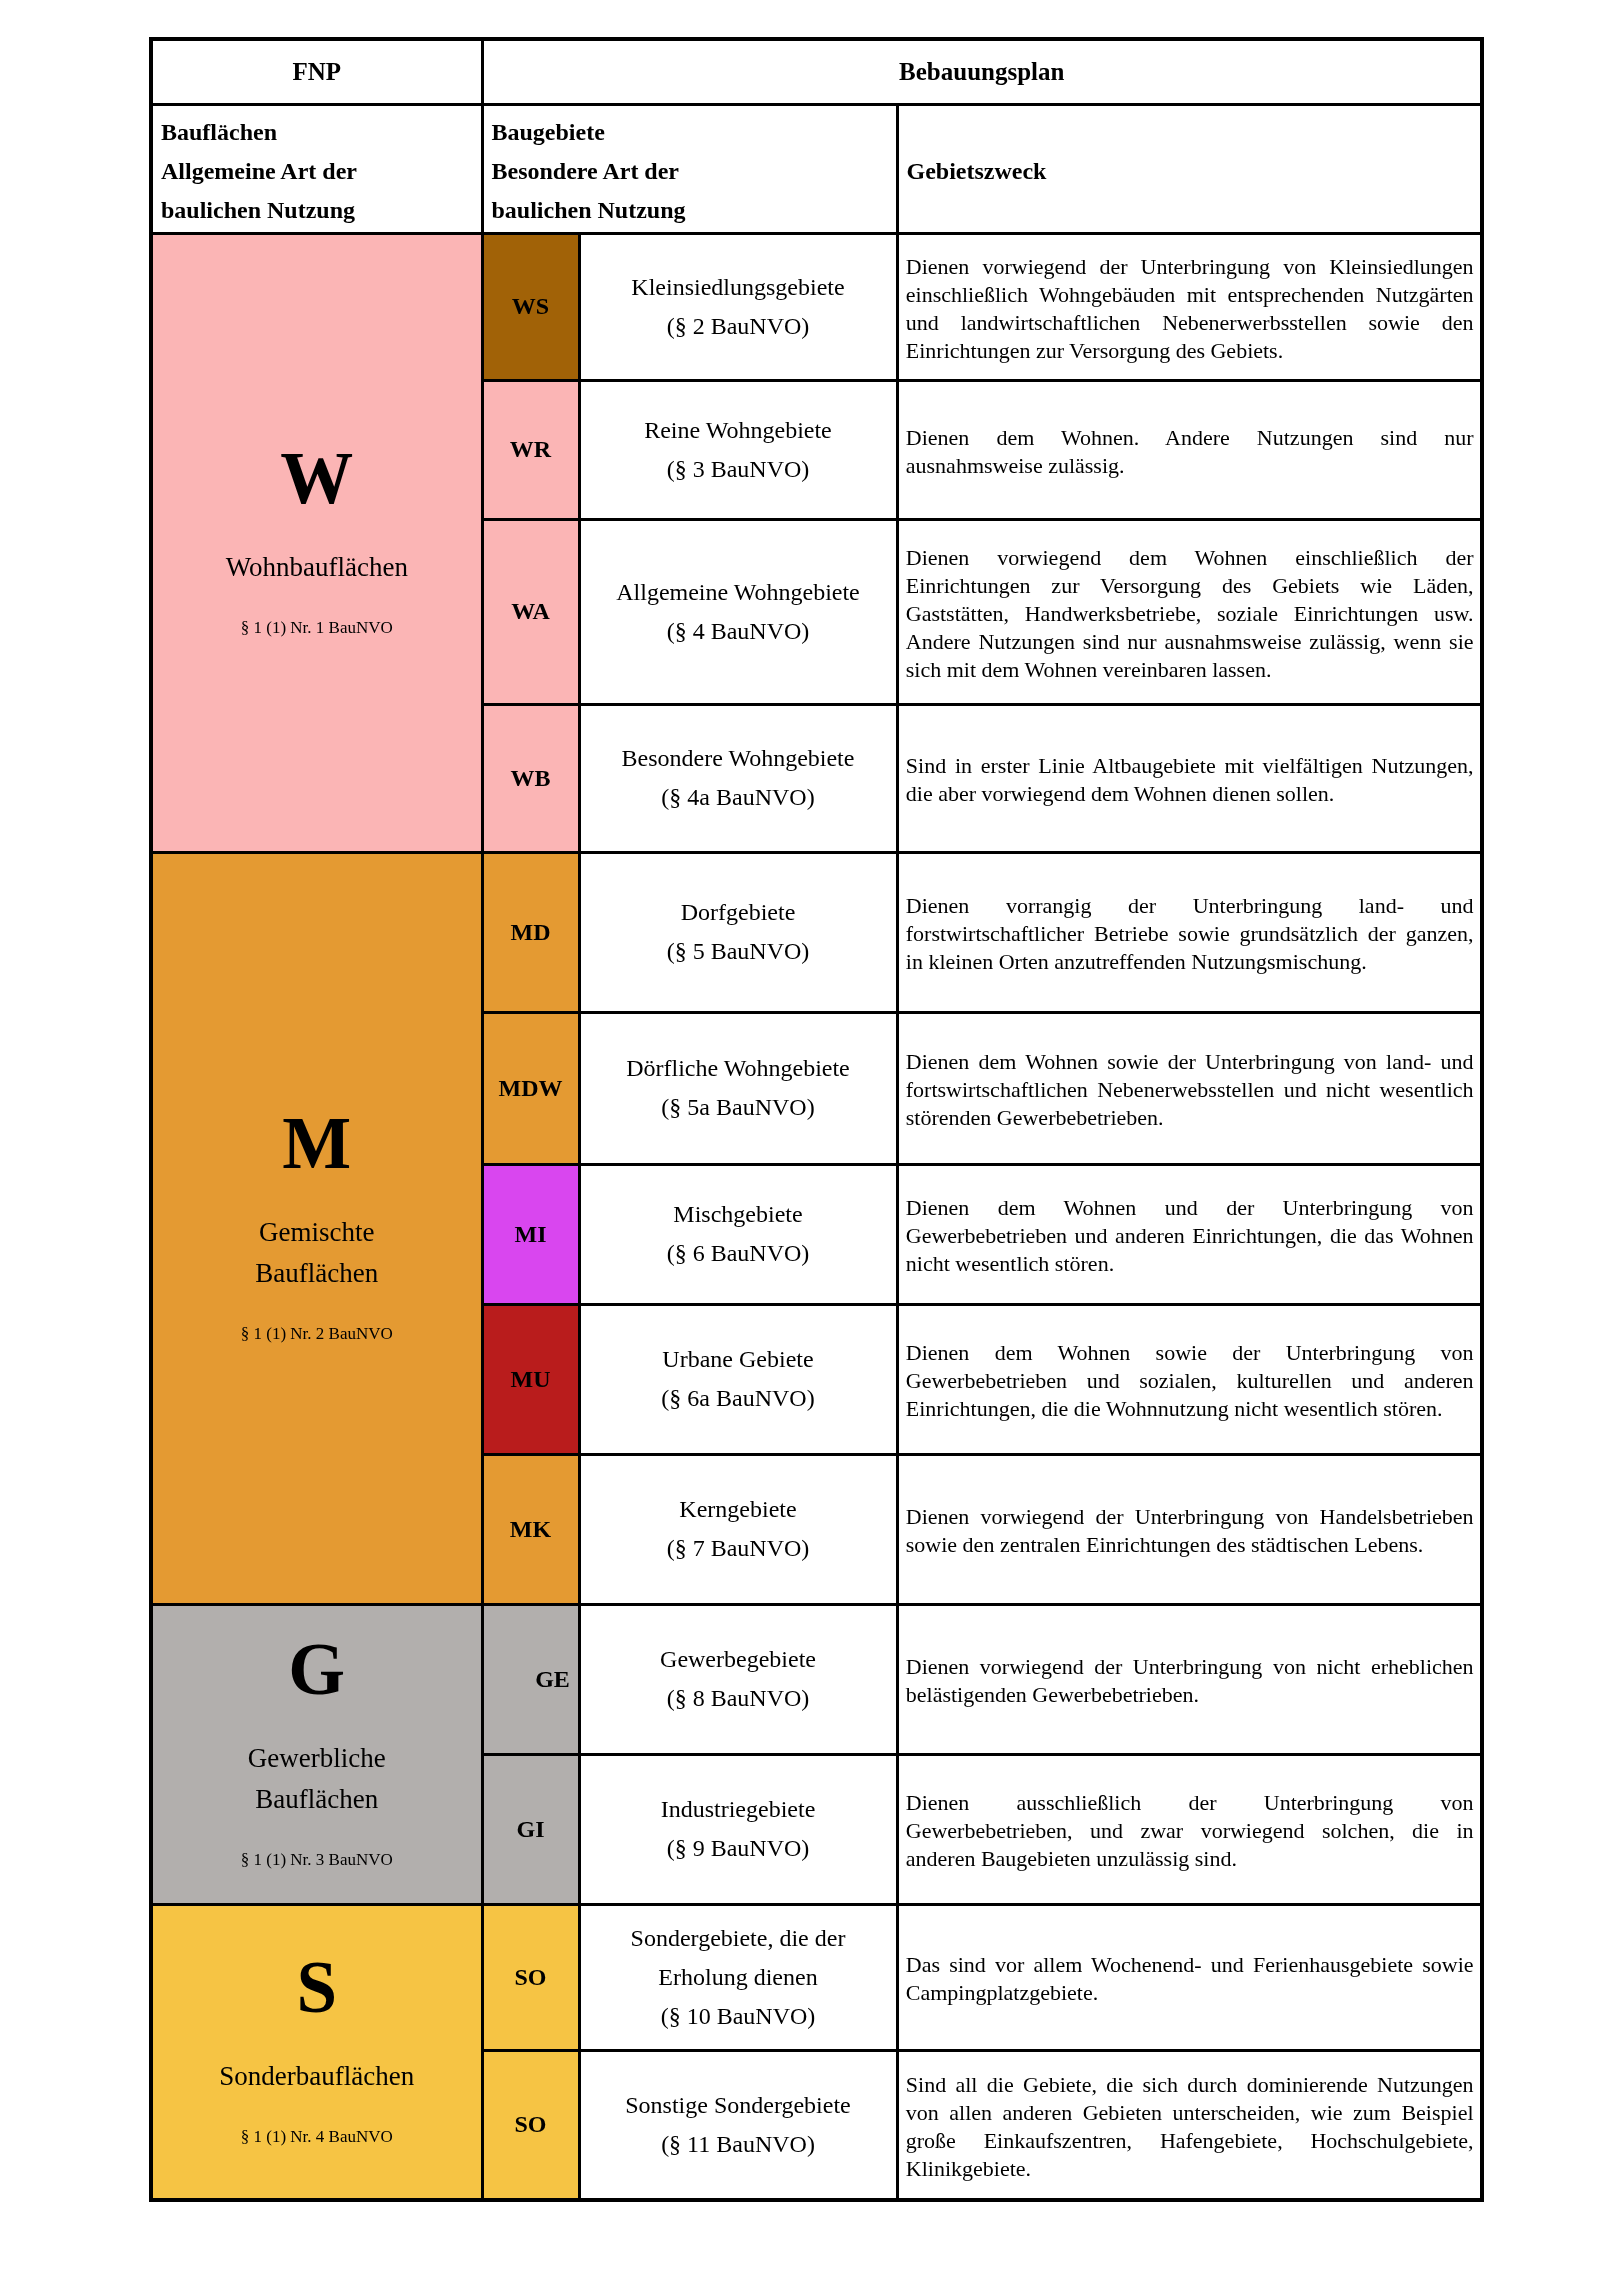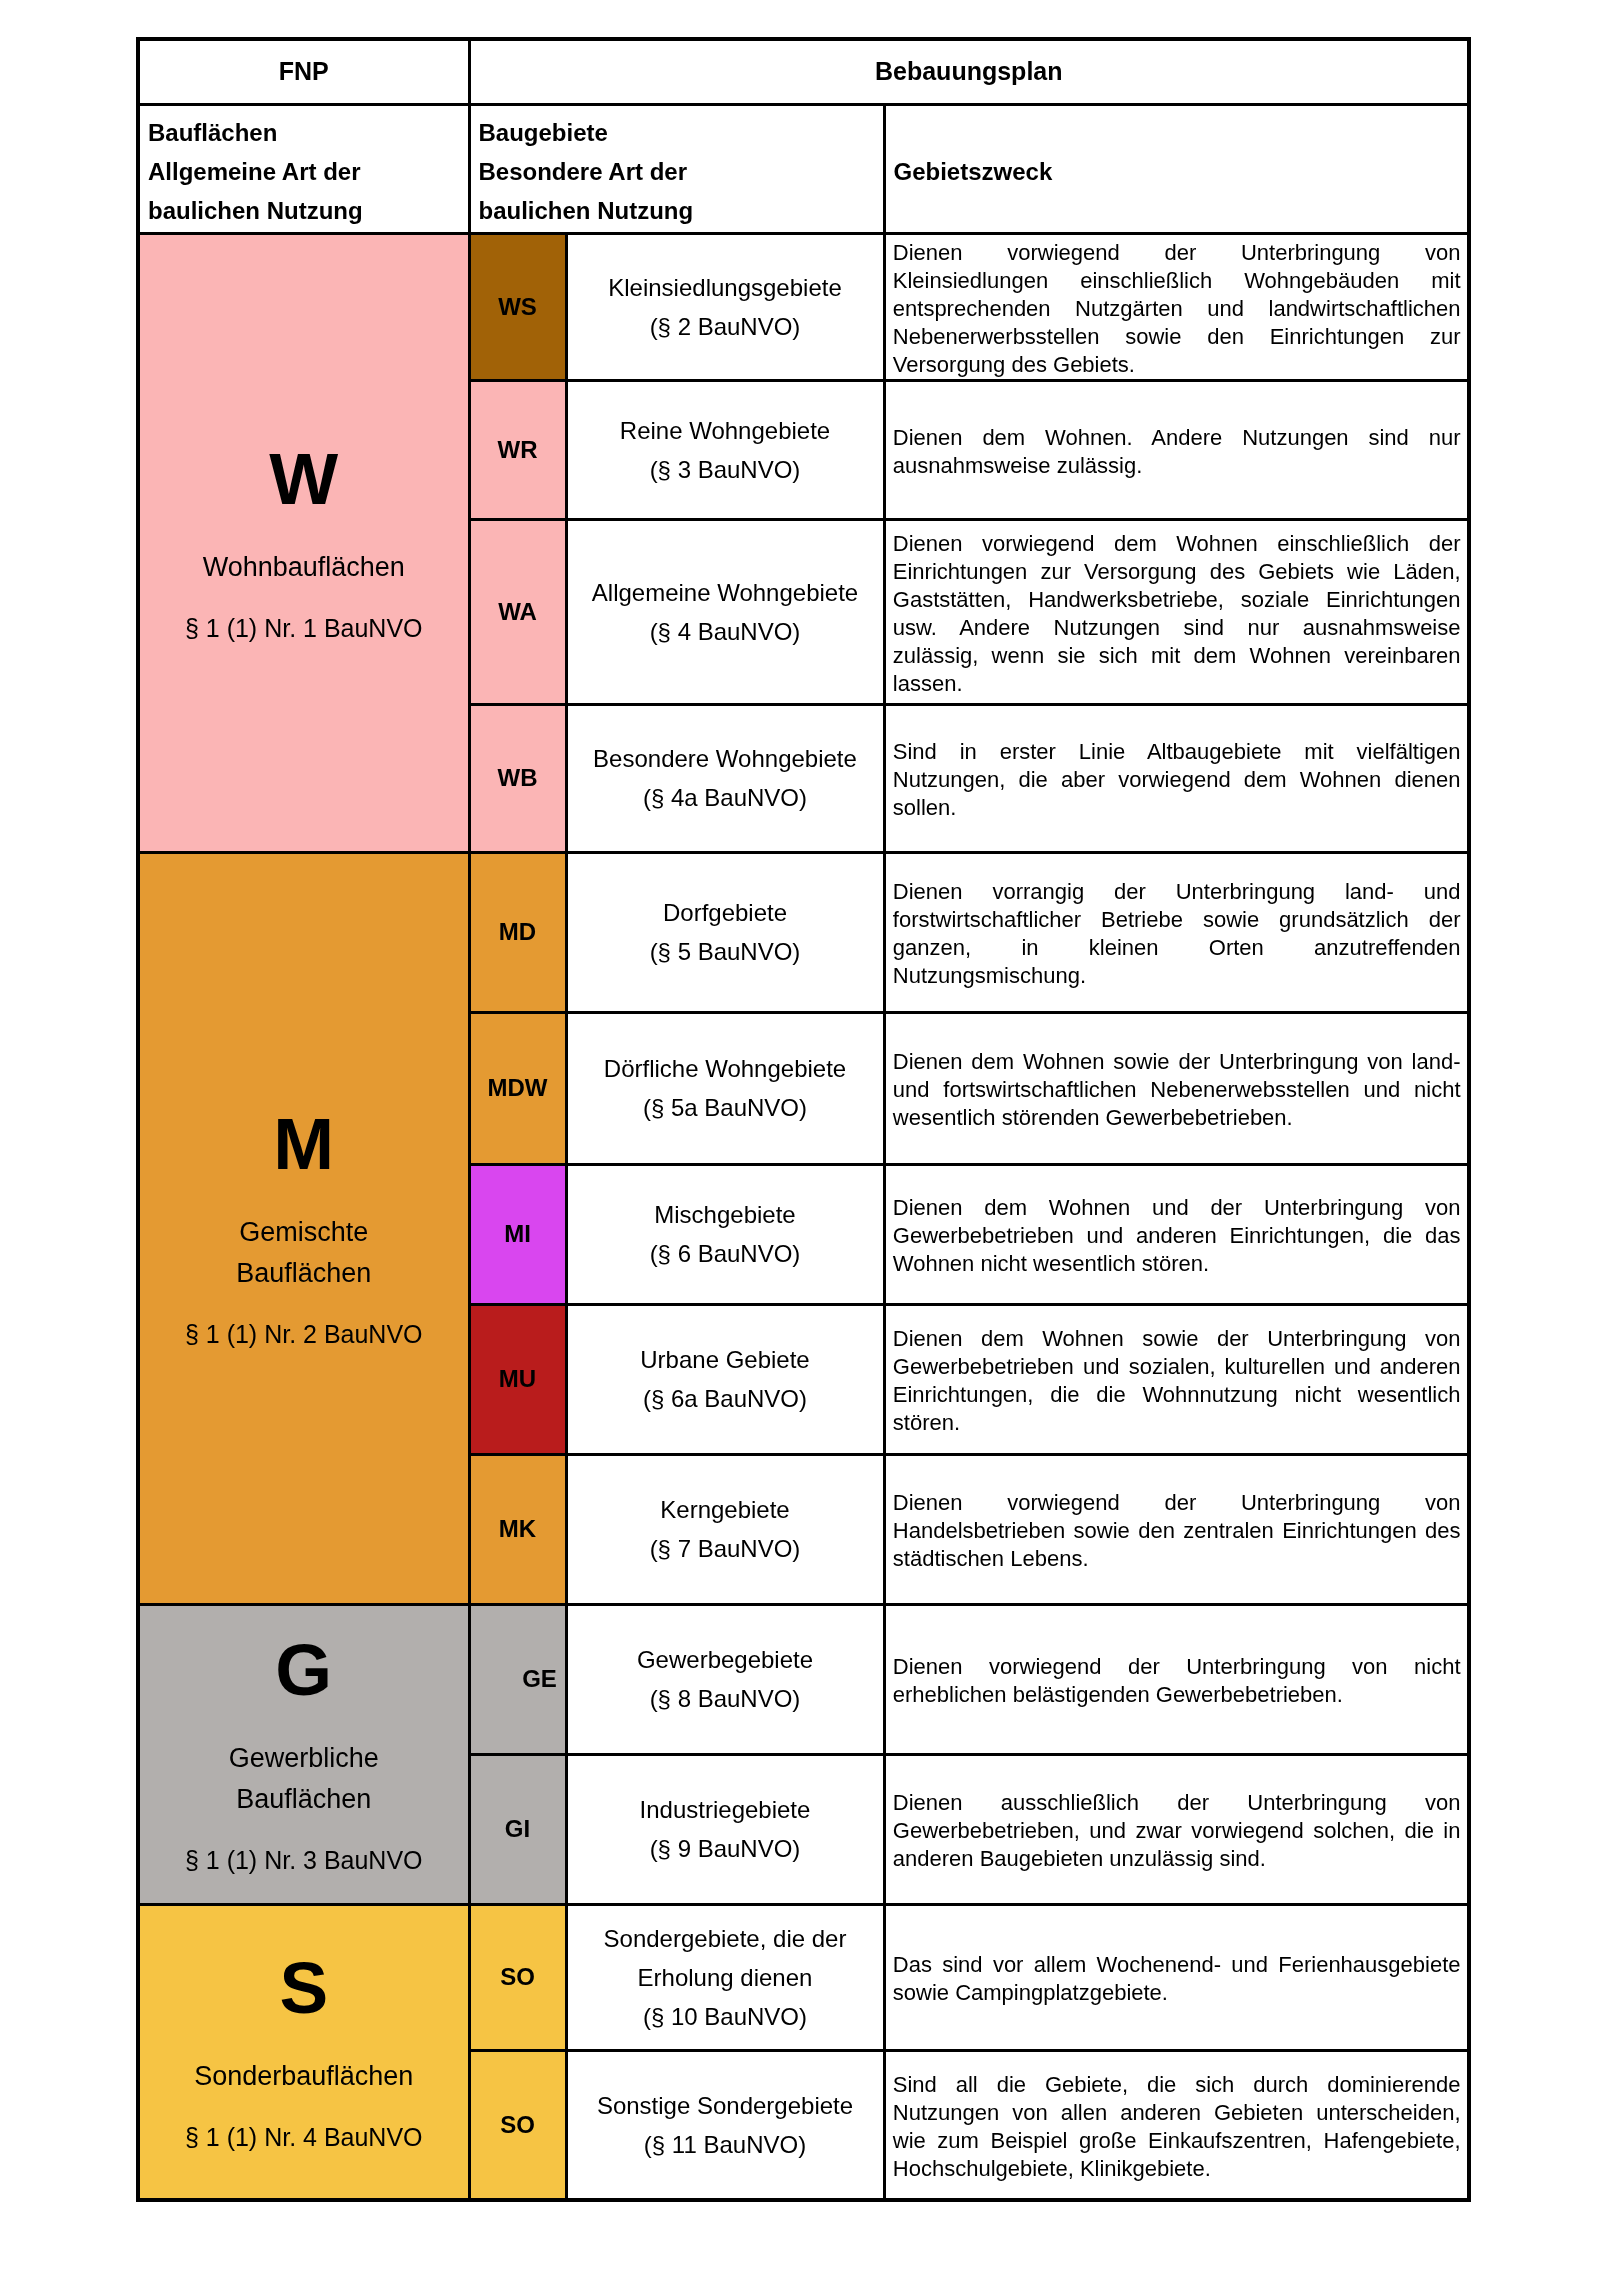--- a/index.html
+++ b/index.html
@@ -3,37 +3,38 @@
 <meta charset="utf-8">
 <style>
   * { margin:0; padding:0; box-sizing:border-box; }
   html,body { background:#ffffff; }
   body {
     width:1621px; height:2295px; position:relative;
     font-family:"Liberation Sans","DejaVu Sans",sans-serif;
     color:#000;
   }
   table.main {
-    position:absolute; left:136px; top:37px;
+    position:absolute; left:149px; top:37px;
     width:1331px; border-collapse:collapse; table-layout:fixed;
     background:#fff;
+    font-family:Liberation Serif, serif;
   }
   table.main { border:4px solid #000; }
   table.main td { border:3.2px solid #000; vertical-align:middle; overflow:hidden; }
 
   .h1cell { text-align:center; font-weight:bold; font-size:25px; }
   .h2cell { vertical-align:top; text-align:left; font-weight:bold; font-size:24px; line-height:39px; padding:6.5px 6.5px 0 8px; }
   .h2cell span { display:block; }
 
   .section-cell { text-align:center; }
   .sec-inner { display:flex; flex-direction:column; align-items:center; justify-content:center; }
   .big   { font-size:73px; font-weight:bold; line-height:73px; margin-bottom:32px; }
   .slabel{ font-size:27px; line-height:41px; margin-bottom:24px; }
   .slabel div { min-height:0; }
-  .spara { font-size:25px; line-height:32px; }
+  .spara { font-size:17px; line-height:32px; }
 
   .code-cell { text-align:center; font-weight:bold; font-size:24px; }
   .name-cell { text-align:center; font-size:24px; line-height:39px; background:#fff; padding:0 9.7px;margin-left:27px; }
   .desc-cell { vertical-align:top; text-align:justify; font-size:22px; line-height:28px; padding:4px 6.5px 0 7.3px; background:#fff;margin-top:20px; }
 </style>
 </head>
 <body>
 
 <table class="main">
   <colgroup>

